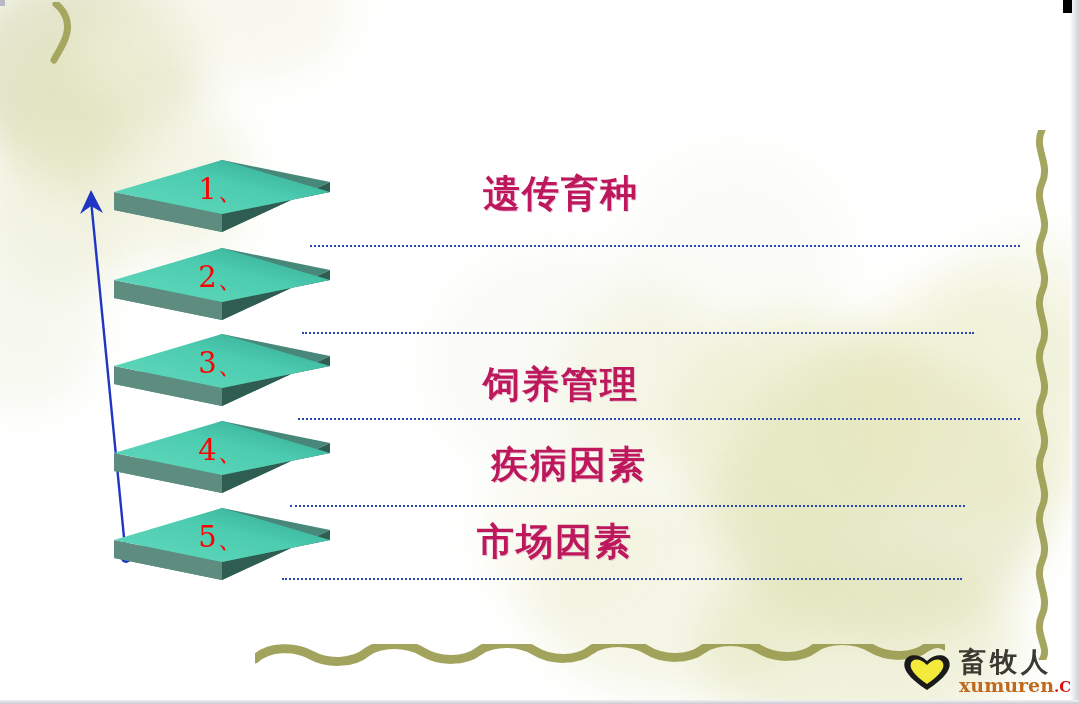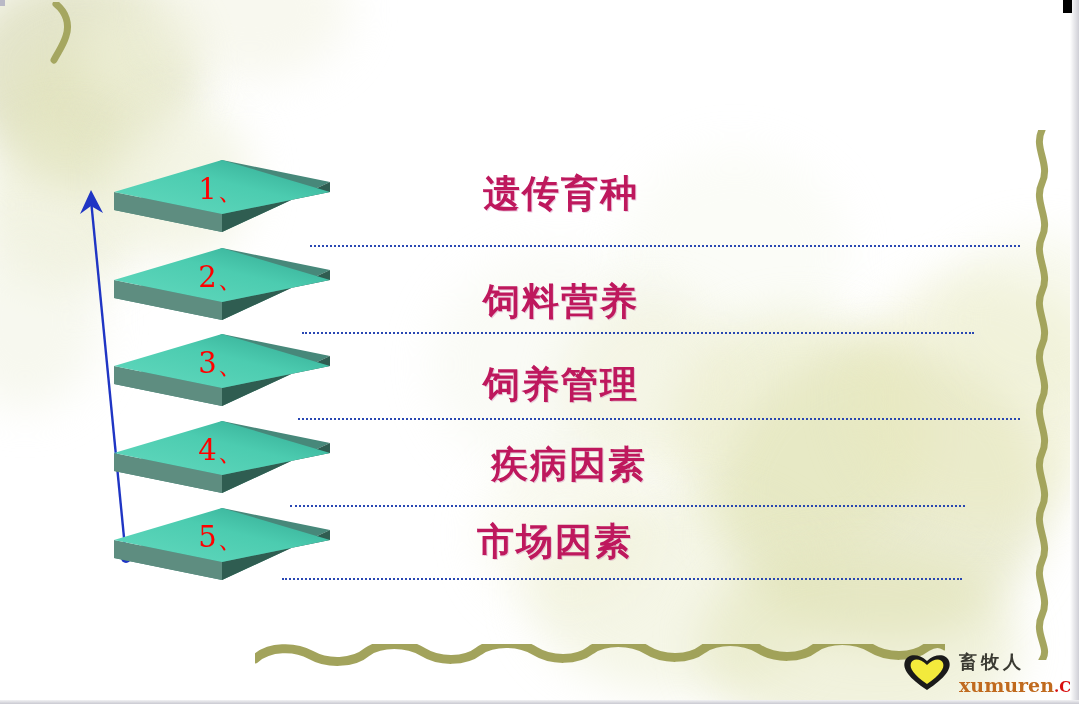--- a/index.html
+++ b/index.html
@@ -94,21 +94,21 @@
   
   #squiggle-bottom{position:absolute;left:255px;bottom:38px;width:690px;height:22px;}
   #squiggle-right{position:absolute;right:22px;top:130px;width:30px;height:530px;}
   #squiggle-topleft{position:absolute;left:42px;top:2px;width:40px;height:62px;}
 
   
   #logo{position:absolute;right:6px;bottom:6px;width:176px;height:50px;}
   #logo-heart{position:absolute;left:4px;top:4px;width:52px;height:40px;}
   #logo-cn{
     position:absolute;left:62px;top:-2px;
-    color:#3A3A32;font-weight:bold;font-size:18px;line-height:32px;
+    color:#3A3A32;font-weight:bold;font-size:27px;line-height:32px;
     letter-spacing:4px;white-space:nowrap;
   }
   #logo-en{
     position:absolute;left:62px;top:27px;
     font-family:"DejaVu Serif","Liberation Serif",serif;
     font-weight:bold;font-size:19px;line-height:21px;
     color:#C06A1E;white-space:nowrap;letter-spacing:0px;
   }
   #logo-en .dotcom{color:#D81010;font-size:15px;}
 
@@ -245,21 +245,20 @@
     <div class="slab-num">5、</div>
   </div>
 
   <div class="dotline" style="left:310px;top:245px;width:710px;"></div>
   <div class="dotline" style="left:302px;top:332px;width:672px;"></div>
   <div class="dotline" style="left:298px;top:418px;width:722px;"></div>
   <div class="dotline" style="left:290px;top:505px;width:675px;"></div>
   <div class="dotline" style="left:282px;top:578px;width:680px;"></div>
 
   <div class="label" style="left:483px;top:172px;">遗传育种</div>
-  <div class="label" style="left:483px;top:280px;">饲料营养</div>
   <div class="label" style="left:483px;top:363px;">饲养管理</div>
   <div class="label" style="left:483px;top:443px;margin-left:8px;">疾病因素</div>
   <div class="label" style="left:477px;top:520px;">市场因素</div>
 
   <svg id="squiggle-right" viewBox="0 0 30 530" preserveAspectRatio="none">
     <path d="M15 0 C6 18, 24 34, 15 53 C6 72, 24 88, 15 107
              C6 126, 24 142, 15 161 C6 180, 24 196, 15 215
              C6 234, 24 250, 15 269 C6 288, 24 304, 15 323
              C6 342, 24 358, 15 377 C6 396, 24 412, 15 431
              C6 450, 24 466, 15 485 C6 504, 24 518, 15 530" fill="none" stroke="#9A9B4E" stroke-width="7" stroke-linecap="round" opacity=".9"></path>

